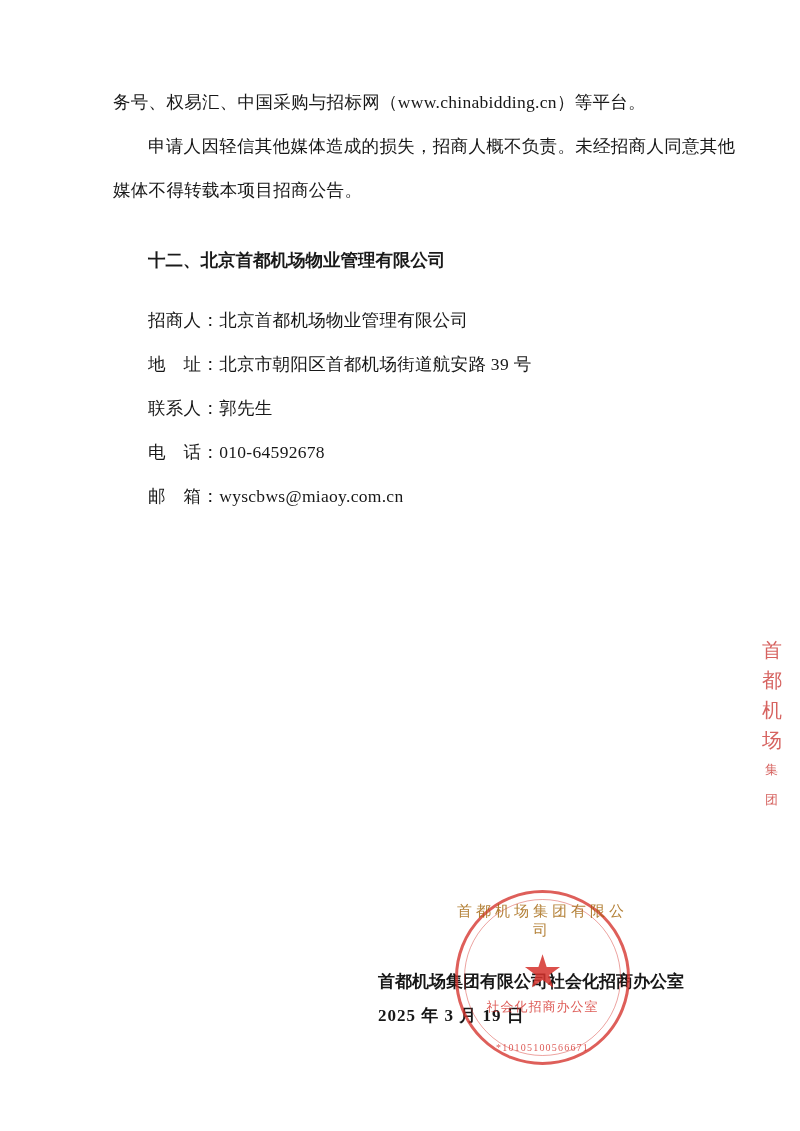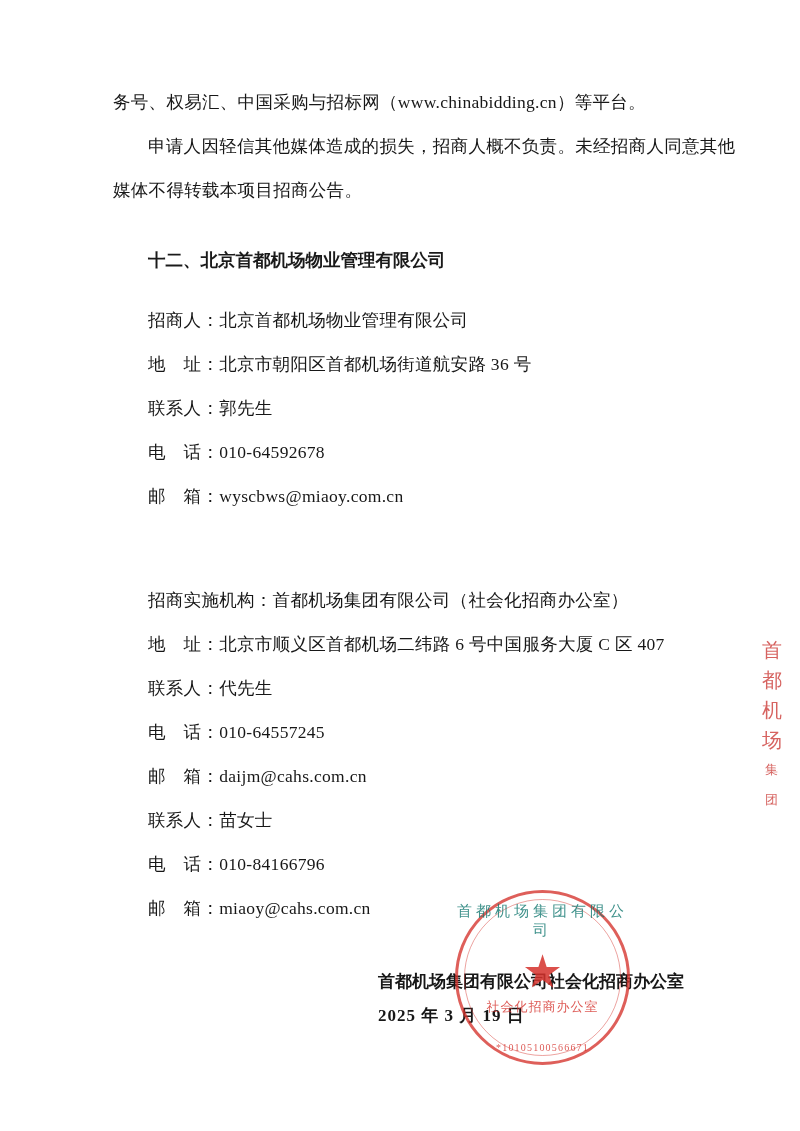--- a/index.html
+++ b/index.html
@@ -115,21 +115,21 @@
     transform: translate(-50%, -50%);
     color: #d5322c;
     font-size: 40px;
     line-height: 1;
     opacity: .85;
   }
   .seal .arc-top {
     position: absolute;
     left: 0; right: 0; top: 12px;
     text-align: center;
-    color: #0f766e;
+    color: #a16207;
     font-size: 15px;
     letter-spacing: 4px;
     opacity: .8;
     font-family: "Liberation Serif", serif;
   }
   .seal .mid-text {
     position: absolute;
     left: 0; right: 0;
     top: 108px;
     text-align: center;
@@ -174,38 +174,28 @@
   <div class="content">
 
     <div class="line">务号、权易汇、中国采购与招标网（www.chinabidding.cn）等平台。</div>
     <div class="line indent">申请人因轻信其他媒体造成的损失，招商人概不负责。未经招商人同意其他</div>
     <div class="line">媒体不得转载本项目招商公告。</div>
 
     <div class="section-title">十二、北京首都机场物业管理有限公司</div>
 
     <div class="block">
       <div class="line block-head">招商人：北京首都机场物业管理有限公司</div>
-      <div class="line field">地　址：北京市朝阳区首都机场街道航安路 36 号</div>
+      <div class="line field">地　址：北京市朝阳区首都机场街道航安路 39 号</div>
       <div class="line field">联系人：郭先生</div>
       <div class="line field">电　话：010-64592678</div>
       <div class="line field">邮　箱：wyscbws@miaoy.com.cn</div>
     </div>
 
     <div class="gap"></div>
 
-    <div class="block">
-      <div class="line block-head">招商实施机构：首都机场集团有限公司（社会化招商办公室）</div>
-      <div class="line field">地　址：北京市顺义区首都机场二纬路 6 号中国服务大厦 C 区 407</div>
-      <div class="line field">联系人：代先生</div>
-      <div class="line field">电　话：010-64557245</div>
-      <div class="line field">邮　箱：daijm@cahs.com.cn</div>
-      <div class="line field">联系人：苗女士</div>
-      <div class="line field">电　话：010-84166796</div>
-      <div class="line field">邮　箱：miaoy@cahs.com.cn</div>
-    </div>
 
   </div>
 
   <div class="sign">
     <div class="l1">首都机场集团有限公司社会化招商办公室</div>
     <div class="l2">2025 年 3 月 19 日</div>
   </div>
 
   <div class="seal">
     <div class="ring"></div>

